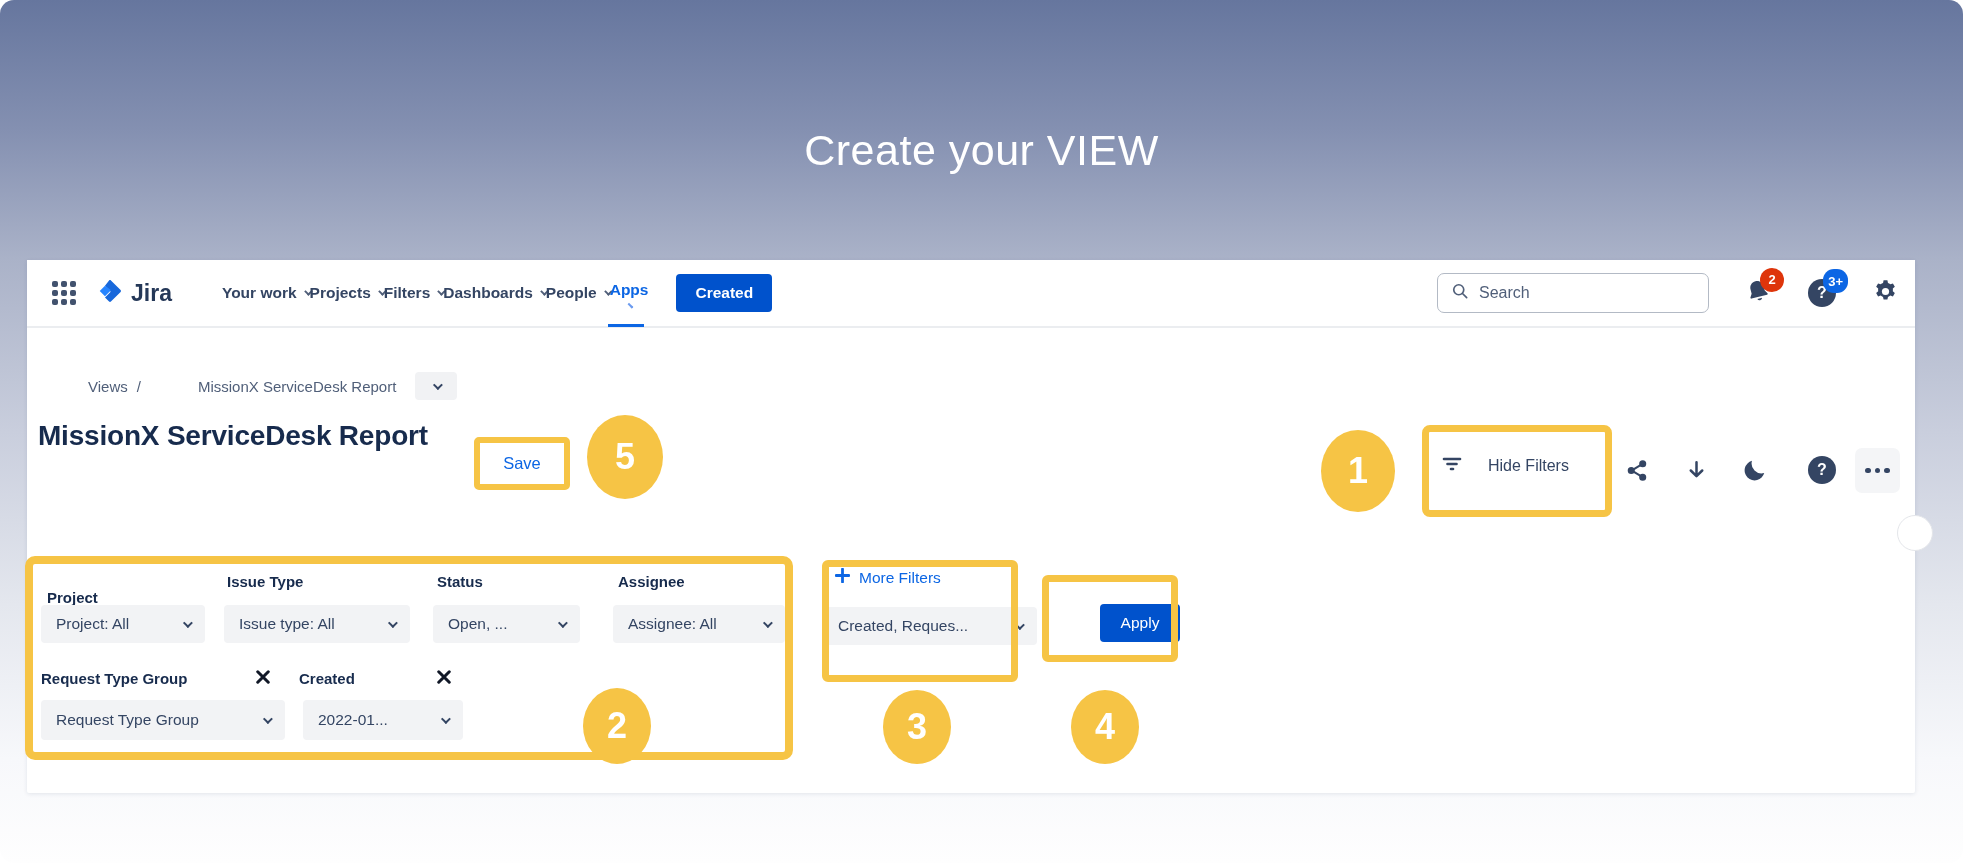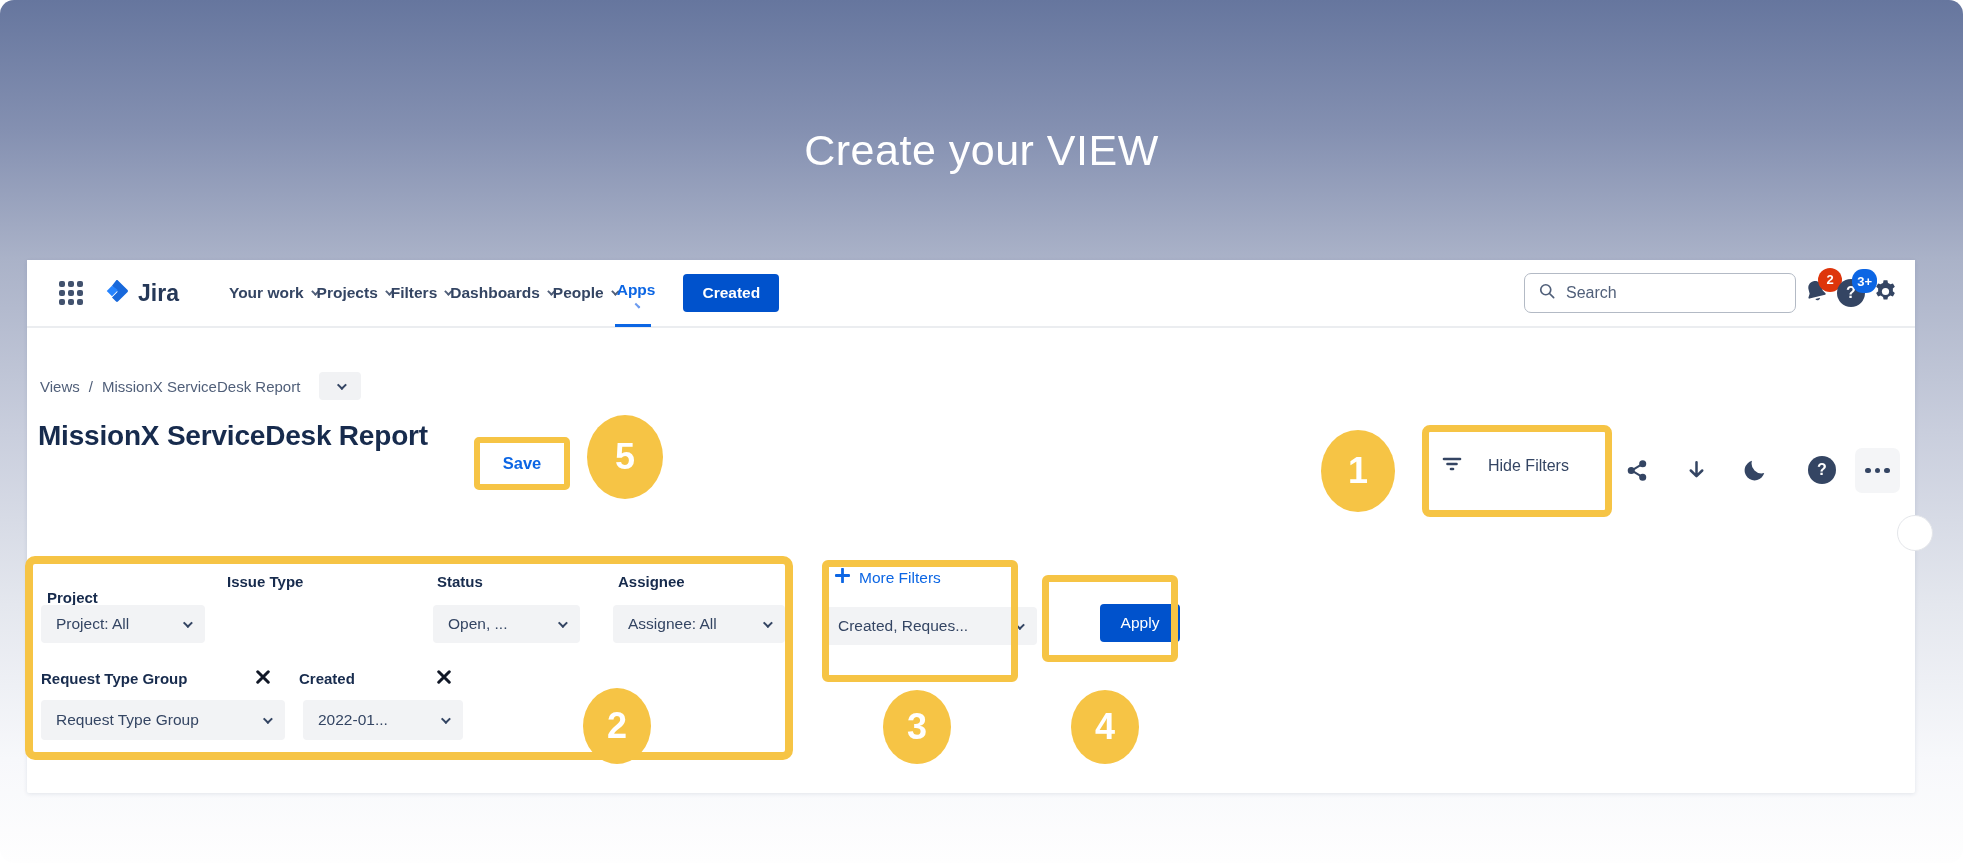--- a/index.html
+++ b/index.html
@@ -18,52 +18,52 @@
     background:linear-gradient(180deg,#66769e 0%,#8490b1 15%,#aab2c8 30%,
       #c9cedd 50%,#e4e7ee 70%,#f7f8fb 88%,#fefefe 100%);}
   
   .banner{position:absolute;top:126px;left:0;right:0;text-align:center;
     color:#fff;font-size:43px;font-weight:400;letter-spacing:.5px;}
   
   .card{position:absolute;left:27px;top:260px;width:1888px;height:533px;
     background:#fff;border-radius:2px;box-shadow:0 1px 4px rgba(23,43,77,.10);}
   
   .navbar{position:absolute;left:0;top:0;right:0;height:68px;display:flex;
-    align-items:center;padding:0 16px 0 32px;border-bottom:2px solid #EBEDF0;background:#fff;}
+    align-items:center;padding:0 16px 0 25px;border-bottom:2px solid #EBEDF0;background:#fff;}
   .grid-icon{display:grid;grid-template-columns:repeat(3,6px);grid-gap:3px;margin-right:20px;cursor:pointer;}
   .grid-icon i{width:6px;height:6px;border-radius:2px;background:#42526E;}
   .logo{display:flex;align-items:center;gap:7px;margin-right:38px;cursor:pointer;}
   .logo-text{font-size:23px;font-weight:600;color:#253858;}
   .nav-items{display:flex;align-items:center;margin-left:12px;}
   .nav-item{position:relative;display:flex;align-items:center;gap:7px;color:var(--nav-text);
     font-size:15.5px;font-weight:600;cursor:pointer;height:24px;}
   .nav-item .chev{width:6px;height:6px;border-right:2px solid #505F79;border-bottom:2px solid #505F79;
     transform:rotate(45deg) translateY(-2px);}
   .nav-item.active{color:var(--link-blue);flex-direction:column;}
   .nav-item.active .chev{border-color:#6c9bef;}
   .nav-item.active::after{content:"";position:absolute;left:-2px;right:4px;bottom:-22px;height:3px;background:var(--link-blue);}
   .create-btn{margin-left:28px;background:var(--jira-blue);color:#fff;border:none;border-radius:4px;
     padding:10px 19px;font-size:15.5px;font-weight:600;font-family:inherit;cursor:pointer;}
-  .nav-right{margin-left:auto;display:flex;align-items:center;gap:7px;}
+  .nav-right{margin-left:auto;display:flex;align-items:center;gap:36px;}
   .search-box{display:flex;align-items:center;gap:9px;width:272px;height:40px;
     border:1.6px solid #B3BAC5;border-radius:7px;padding:0 12px;background:#fff;}
   .search-box input{border:none;outline:none;font-size:16px;color:#344563;width:100%;
     font-family:inherit;background:transparent;}
   .search-box input::placeholder{color:#505F79;}
   .badge-wrap{position:relative;cursor:pointer;}
   .badge{position:absolute;top:-10px;right:-12px;background:#DE350B;color:#fff;font-size:13px;
     font-weight:700;min-width:24px;height:24px;border-radius:12px;display:flex;align-items:center;
     justify-content:center;padding:0 5px;}
   .badge.blue{background:var(--link-blue);border-radius:11px;}
   .qcircle{width:28px;height:28px;border-radius:50%;background:#344563;color:#fff;
     display:flex;align-items:center;justify-content:center;font-size:16px;font-weight:700;}
   
   .breadcrumb{position:absolute;left:13px;top:112px;display:flex;align-items:center;gap:9px;
     color:#505F79;font-size:15px;}
-  .crumb{cursor:pointer;}
+  .crumb{cursor:pointer;margin-left:48px;}
   .crumb-menu-btn{margin-left:10px;width:42px;height:28px;background:#F1F2F4;border-radius:4px;
     display:flex;align-items:center;justify-content:center;cursor:pointer;}
   .crumb-menu-btn .chev{width:7px;height:7px;border-right:2.4px solid #344563;border-bottom:2.4px solid #344563;
     transform:rotate(45deg) translateY(-2px);}
   .page-title{position:absolute;left:11px;top:160px;font-size:28px;font-weight:700;
     color:var(--navy);letter-spacing:-.2px;}
   
   .tool-icon{position:absolute;width:38px;height:38px;display:flex;align-items:center;
     justify-content:center;cursor:pointer;}
   .dots-btn{position:absolute;left:1828px;top:188px;width:45px;height:45px;background:#F4F5F7;
@@ -187,21 +187,21 @@
       <span>/</span>
       <span class="crumb">MissionX ServiceDesk Report</span>
       <span class="crumb-menu-btn">
         <i class="chev"></i>
       </span>
     </div>
 
     <h1 class="page-title">MissionX ServiceDesk Report</h1>
 
     <div style="position:absolute;left:447px;top:177px;width:96px;height:53px;display:flex;align-items:center;justify-content:center;z-index:3;">
-      <span style="color:var(--link-blue);font-size:16.5px;font-weight:700;cursor:pointer;">Save</span>
+      <span style="color:var(--link-blue);font-size:16.5px;font-weight:400;cursor:pointer;">Save</span>
     </div>
 
     <div style="position:absolute;left:1413px;top:192px;z-index:3;">
       <div class="hf-inner">
         <span>
           <svg viewBox="0 0 24 24" width="24" height="24">
             <g stroke="#344563" stroke-width="2.6" stroke-linecap="round">
               <line x1="4" y1="7" x2="20" y2="7"></line>
                 <line x1="7.5" y1="12" x2="16.5" y2="12"></line>
                 <line x1="11" y1="17" x2="13" y2="17"></line>
@@ -245,20 +245,24 @@
 
     <span class="flabel" style="left:20px;top:313px;margin-top:16px;">Project</span>
     <span class="flabel" style="left:200px;top:313px;">Issue Type</span>
     <span class="flabel" style="left:410px;top:313px;">Status</span>
     <span class="flabel" style="left:591px;top:313px;">Assignee</span>
 
     <div class="dd" style="left:14px;top:345px;width:164px;">
       <span>Project: All</span>
         <i class="chev"></i>
     </div>
+    <div class="dd" style="left:197px;top:345px;width:186px;">
+      <span>Issue type: All</span>
+        <i class="chev"></i>
+    </div>
     <div class="dd" style="left:406px;top:345px;width:147px;">
       <span>Open, ...</span>
         <i class="chev"></i>
     </div>
     <div class="dd" style="left:586px;top:345px;width:172px;">
       <span>Assignee: All</span>
         <i class="chev"></i>
     </div>
 
     <span class="flabel" style="left:14px;top:410px;">Request Type Group</span>

